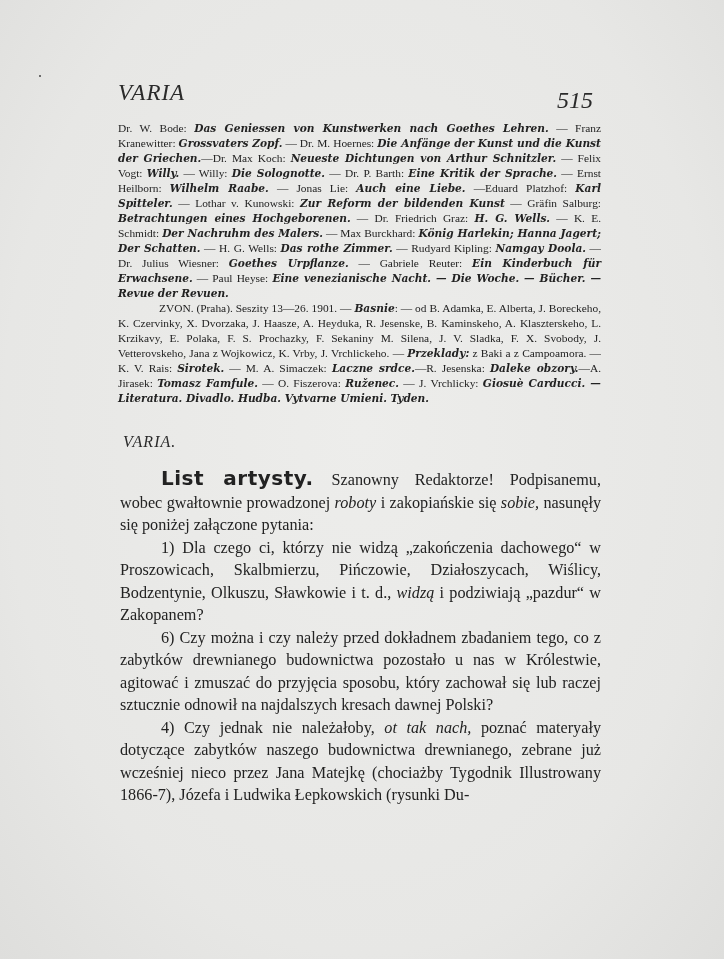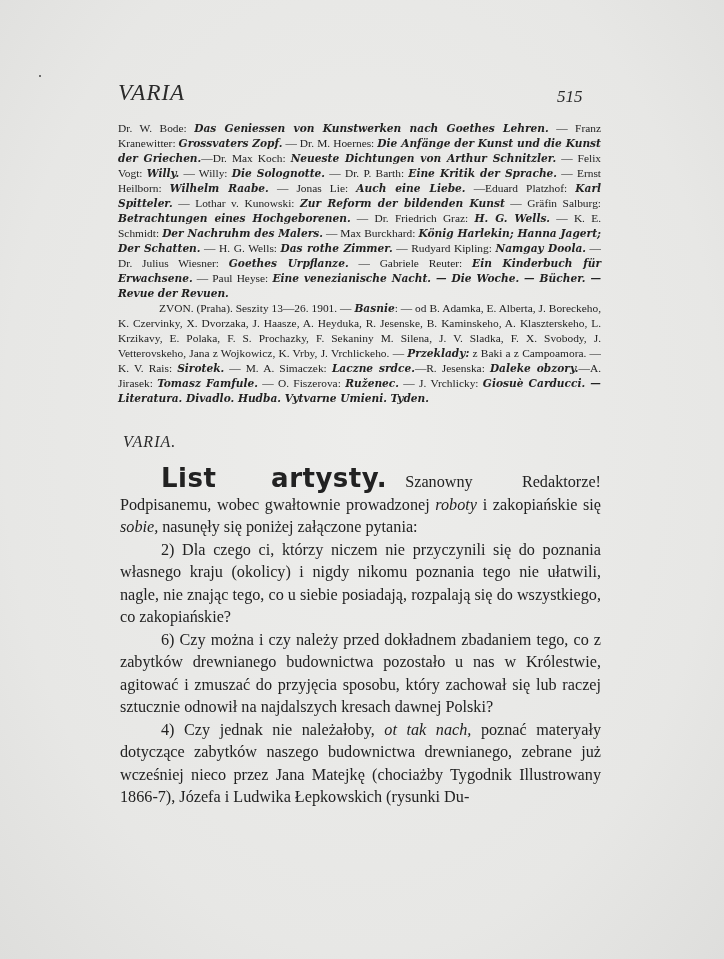--- a/index.html
+++ b/index.html
@@ -13,21 +13,21 @@
   .page { position: absolute; left: 0; top: 0; width: 724px; height: 959px;
     background: radial-gradient(ellipse at 50% 45%, #ededeb 0%, #e7e7e5 70%, #dededc 100%); }
   .running-head {
     position: absolute; left: 118px; top: 80px;
     font-family: "Liberation Serif", serif; font-style: italic;
     font-size: 23px; letter-spacing: 1px; color: #2a2a2a;
   }
   .page-number {
     position: absolute; left: 557px; top: 87px;
     font-family: "Liberation Serif", serif; font-style: italic;
-    font-size: 17px; color: #2a2a2a;
+    font-size: 24px; color: #2a2a2a;
   }
   .small-block {
     position: absolute; left: 118px; top: 121px; width: 483px;
     font-family: "Liberation Serif", serif;
     font-size: 11.4px; line-height: 15px; text-align: justify;
     color: #222;
   }
   .small-block p { margin: 0; }
   .small-block .indent { text-indent: 41px; }
   .small-block i, .small-block em { font-style: italic; font-weight: bold; font-family: "DejaVu Serif", serif; font-size: 10.6px; }
@@ -39,21 +39,21 @@
   .main-block {
     position: absolute; left: 120px; top: 467px; width: 481px;
     font-family: "Liberation Serif", serif;
     font-size: 16.2px; line-height: 22.5px; text-align: justify;
     color: #222;
   }
   .main-block p { margin: 0; }
   .main-block .indent { text-indent: 41px; }
   .main-block .title {
     font-family: "DejaVu Sans", sans-serif; font-weight: bold;
-    font-size: 26px; letter-spacing: 0.5px; margin-right: 18px;
+    font-size: 20px; letter-spacing: 0.5px; margin-right: 18px;
   }
   .main-block i { font-style: italic; }
   .speck { position: absolute; left: 39px; top: 75px; width: 2px; height: 2px; background: #444; border-radius: 1px; }
 </style>
 </head>
 <body>
 
 <div class="page">
   <div class="speck"></div>
 
@@ -62,17 +62,17 @@
 
   <div class="small-block">
     <p><span>Dr. W. Bode: </span><i>Das Geniessen von Kunstwerken nach Goethes Lehren.</i><span> — Franz Kranewitter: </span><i>Grossvaters Zopf.</i><span> — Dr. M. Hoernes: </span><i>Die Anfänge der Kunst und die Kunst der Griechen.</i><span>—Dr. Max Koch: </span><i>Neueste Dichtungen von Arthur Schnitzler.</i><span> — Felix Vogt: </span><i>Willy.</i><span> — Willy: </span><i>Die Solognotte.</i><span> — Dr. P. Barth: </span><i>Eine Kritik der Sprache.</i><span> — Ernst Heilborn: </span><i>Wilhelm Raabe.</i><span> — Jonas Lie: </span><i>Auch eine Liebe.</i><span> —Eduard Platzhof: </span><i>Karl Spitteler.</i><span> — Lothar v. Kunowski: </span><i>Zur Reform der bildenden Kunst</i><span> — Gräfin Salburg: </span><i>Betrachtungen eines Hochgeborenen.</i><span> — Dr. Friedrich Graz: </span><i>H. G. Wells.</i><span> — K. E. Schmidt: </span><i>Der Nachruhm des Malers.</i><span> — Max Burckhard: </span><i>König Harlekin; Hanna Jagert; Der Schatten.</i><span> — H. G. Wells: </span><i>Das rothe Zimmer.</i><span> — Rudyard Kipling: </span><i>Namgay Doola.</i><span> — Dr. Julius Wiesner: </span><i>Goethes Urpflanze.</i><span> — Gabriele Reuter: </span><i>Ein Kinderbuch für Erwachsene.</i><span> — Paul Heyse: </span><i>Eine venezianische Nacht. — Die Woche. — Bücher. — Revue der Revuen.</i></p>
     <p class="indent"><span>ZVON. (Praha). Seszity 13—26. 1901. — </span><i>Basnie</i><span>: — od B. Adamka, E. Alberta, J. Boreckeho, K. Czervinky, X. Dvorzaka, J. Haasze, A. Heyduka, R. Jesenske, B. Kaminskeho, A. Klaszterskeho, L. Krzikavy, E. Polaka, F. S. Prochazky, F. Sekaniny M. Silena, J. V. Sladka, F. X. Svobody, J. Vetterovskeho, Jana z Wojkowicz, K. Vrby, J. Vrchlickeho. — </span><i>Przeklady:</i><span> z Baki a z Campoamora. — K. V. Rais: </span><i>Sirotek.</i><span> — M. A. Simaczek: </span><i>Laczne srdce.</i><span>—R. Jesenska: </span><i>Daleke obzory.</i><span>—A. Jirasek: </span><i>Tomasz Famfule.</i><span> — O. Fiszerova: </span><i>Ruženec.</i><span> — J. Vrchlicky: </span><i>Giosuè Carducci. — Literatura. Divadlo. Hudba. Vytvarne Umieni. Tyden.</i></p>
   </div>
 
   <div class="section-head">VARIA.</div>
 
   <div class="main-block">
     <p class="indent"><span class="title">List artysty.</span><span><span>Szanowny Redaktorze! Podpisanemu, wobec gwałtownie prowadzonej </span><i>roboty</i><span> i zakopiańskie się </span><i>sobie,</i><span> nasunęły się poniżej załączone pytania:</span></span></p>
-    <p class="indent"><span>2) Dla czego ci, którzy niczem nie przyczynili się do poznania własnego kraju (okolicy) i nigdy nikomu poznania tego nie ułatwili, nagle, nie znając tego, co u siebie posiadają, rozpalają się do wszystkiego, co zakopiańskie?</span></p>
+    <p class="indent"><span>1) Dla czego ci, którzy nie widzą „zakończenia dachowego“ w Proszowicach, Skalbmierzu, Pińczowie, Działoszycach, Wiślicy, Bodzentynie, Olkuszu, Sławkowie i t. d., </span><i>widzą</i><span> i podziwiają „pazdur“ w Zakopanem?</span></p>
     <p class="indent"><span>6) Czy można i czy należy przed dokładnem zbadaniem tego, co z zabytków drewnianego budownictwa pozostało u nas w Królestwie, agitować i zmuszać do przyjęcia sposobu, który zachował się lub raczej sztucznie odnowił na najdalszych kresach dawnej Polski?</span></p>
     <p class="indent"><span>4) Czy jednak nie należałoby, </span><i>ot tak nach,</i><span> poznać materyały dotyczące zabytków naszego budownictwa drewnianego, zebrane już wcześniej nieco przez Jana Matejkę (chociażby Tygodnik Illustrowany 1866-7), Józefa i Ludwika Łepkowskich (rysunki Du-</span></p>
   </div>
 </div>
 
 </body></html>

